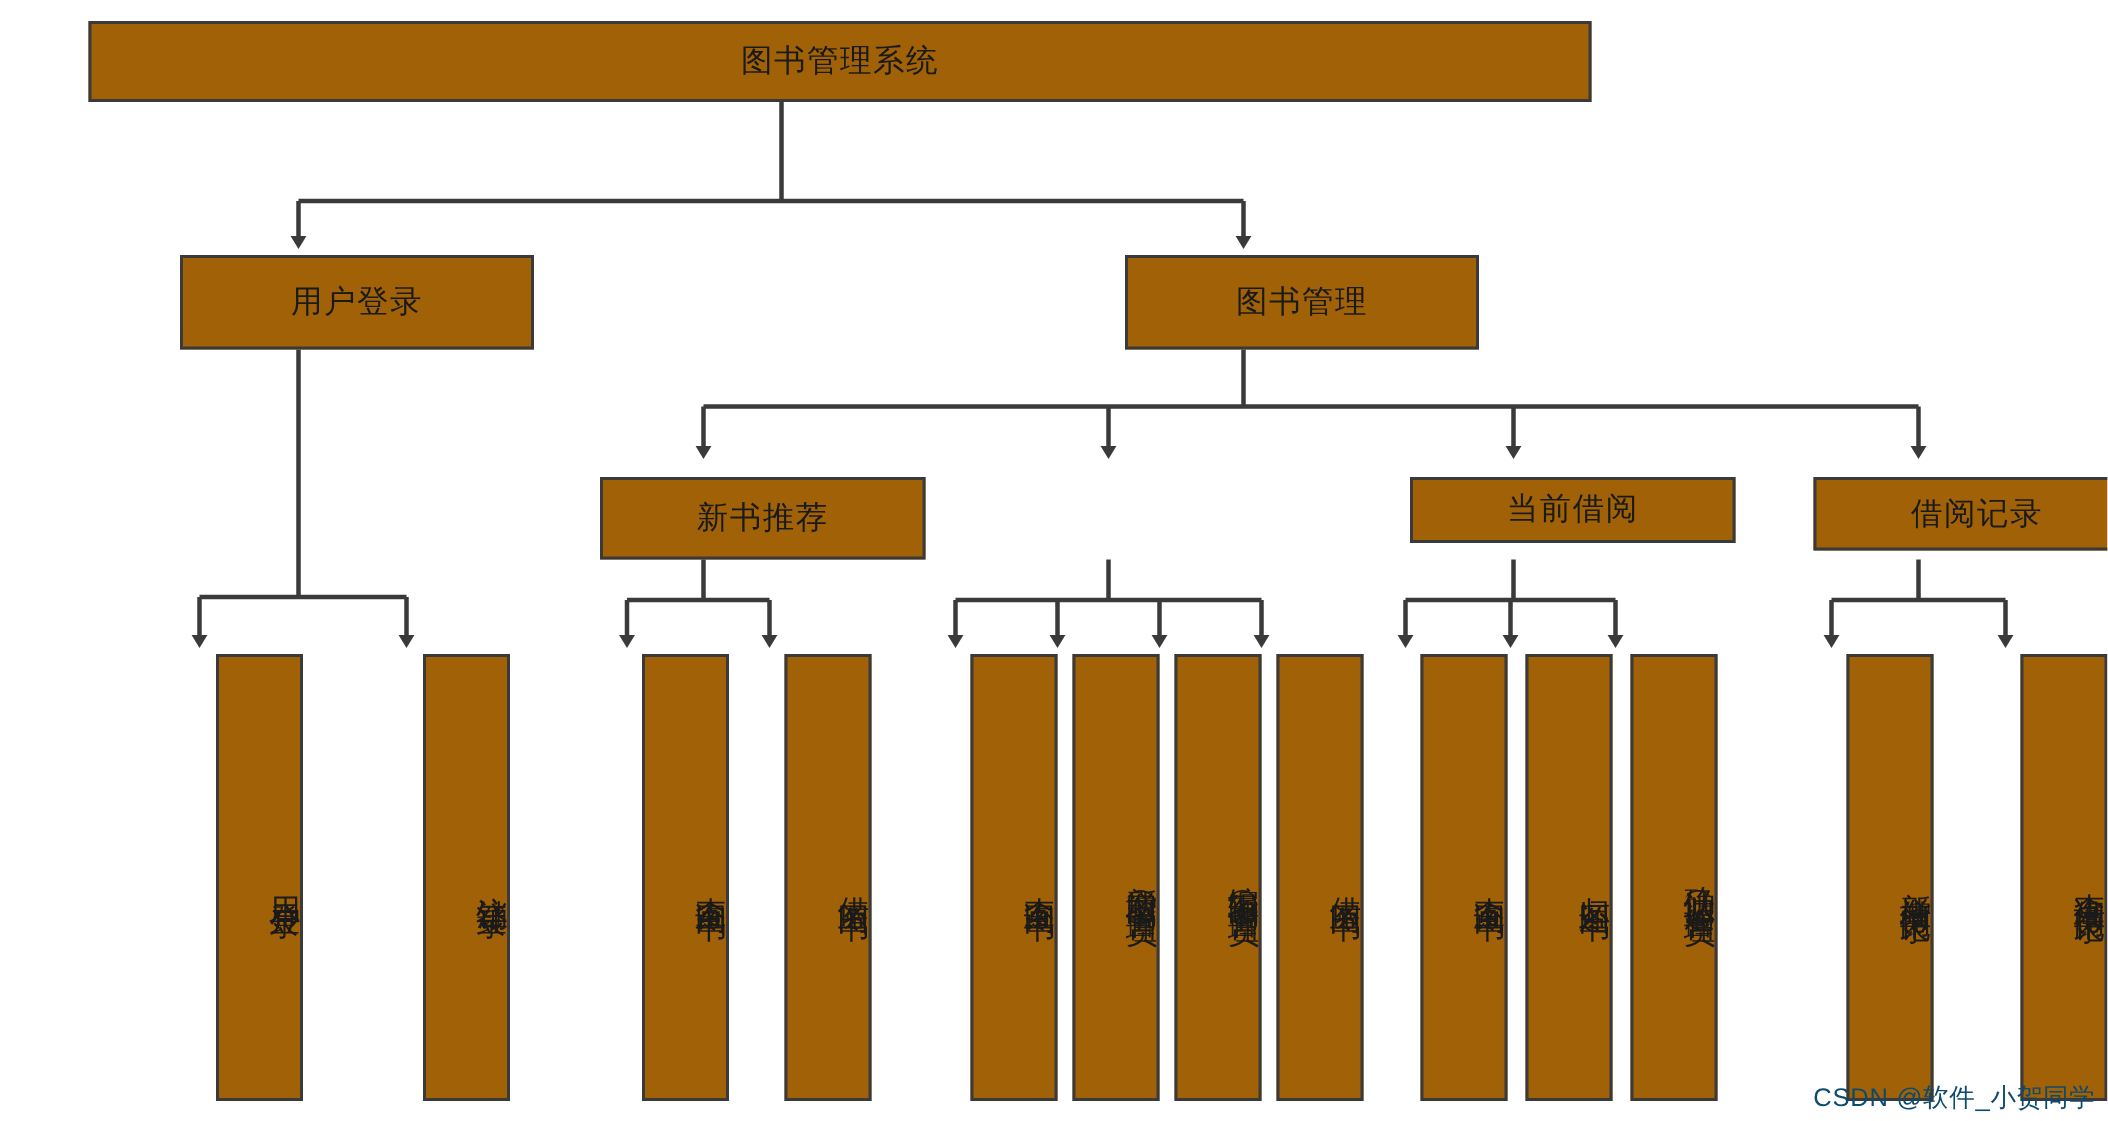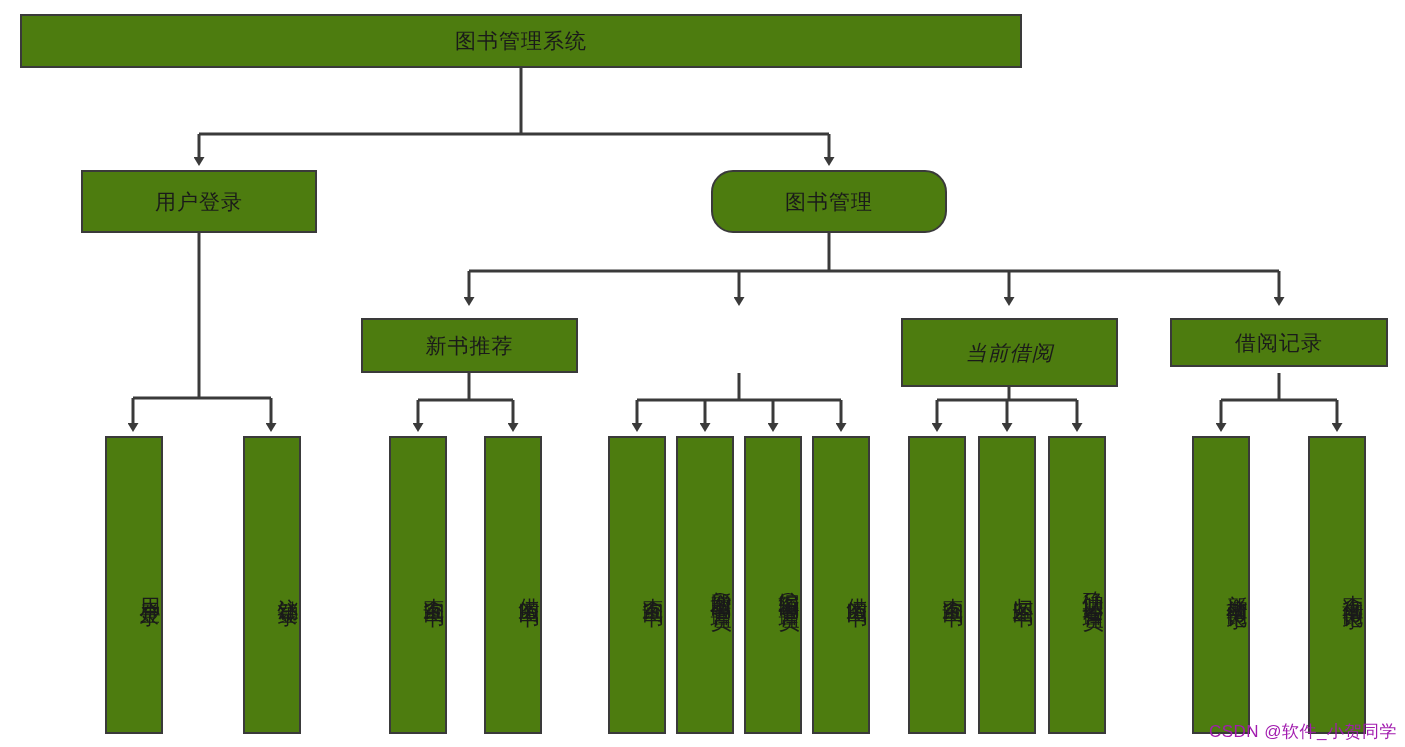--- a/index.html
+++ b/index.html
@@ -14,25 +14,26 @@
     position: relative;
     width: 1405px;
     height: 747px;
     background: #ffffff;
     overflow: hidden;
   }
   .node {
     position: absolute;
     box-sizing: border-box;
     border: 2px solid #3a3a3a;
-    background: #4d7c0f;
+    background: #a16207;
     display: flex;
     align-items: center;
     justify-content: center;
     color: #1a1a1a;
+    margin-left: 39px;
   }
   .node.horiz {
     font-size: 21px;
     letter-spacing: 1px;
     line-height: 1.2;
   }
   .node.vert {
     writing-mode: vertical-rl;
     text-orientation: upright;
     font-size: 21px;
@@ -55,21 +56,21 @@
     top: 0;
     width: 1405px;
     height: 747px;
     pointer-events: none;
   }
   .watermark {
     position: absolute;
     right: 8px;
     bottom: 4px;
     font-size: 17px;
-    color: #a21caf;
+    color: #0c4a6e;
     letter-spacing: 0.5px;
     white-space: nowrap;
   }
 </style>
 </head>
 <body>
 
 <div id="canvas">
 
   <svg id="svg-links" viewBox="0 0 1405 747" xmlns="http://www.w3.org/2000/svg">
@@ -124,28 +125,28 @@
     </g>
   </svg>
 
   <div class="node horiz" style="left:20px; top:14px; width:1002px; height:54px;">
     <span class="lbl">图书管理系统</span>
   </div>
 
   <div class="node horiz" style="left:81px; top:170px; width:236px; height:63px;">
     <span class="lbl">用户登录</span>
   </div>
-  <div class="node horiz" style="left:711px; top:170px; width:236px; height:63px;border-radius:22px;">
+  <div class="node horiz" style="left:711px; top:170px; width:236px; height:63px;">
     <span class="lbl">图书管理</span>
   </div>
 
   <div class="node horiz" style="left:361px; top:318px; width:217px; height:55px;">
     <span class="lbl">新书推荐</span>
   </div>
-  <div class="node horiz" style="left:901px; top:318px; width:217px; height:69px;font-style:italic;">
+  <div class="node horiz" style="left:901px; top:318px; width:217px; height:44px;">
     <span class="lbl">当前借阅</span>
   </div>
   <div class="node horiz" style="left:1170px; top:318px; width:218px; height:49px;">
     <span class="lbl">借阅记录</span>
   </div>
 
   <div class="node vert" style="left:105px; top:436px; width:58px; height:298px;">
     <span class="lbl">用户登录</span>
   </div>
   <div class="node vert" style="left:243px; top:436px; width:58px; height:298px;">

